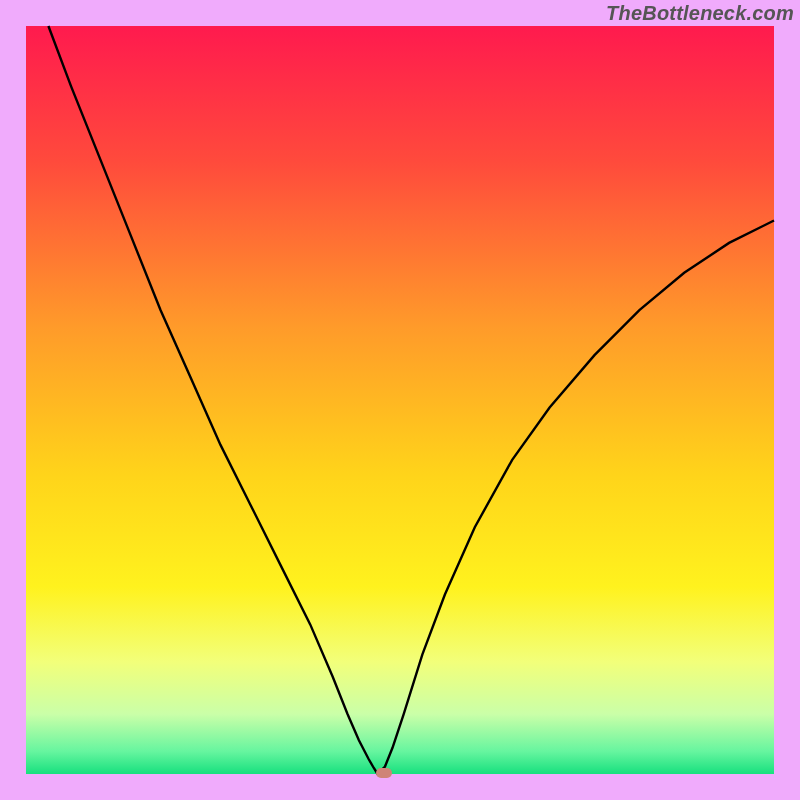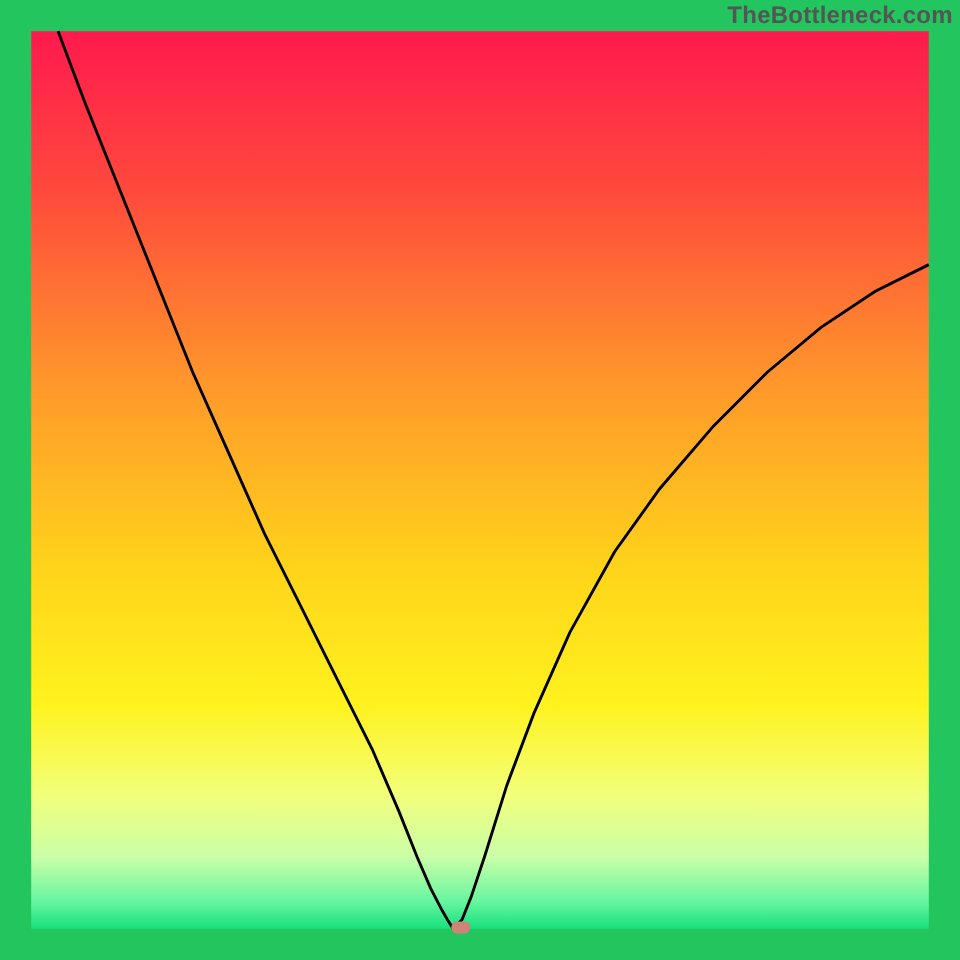--- a/index.html
+++ b/index.html
@@ -7,21 +7,22 @@
     padding: 0;
     width: 800px;
     height: 800px;
     background: #000;
     font-family: Arial, Helvetica, sans-serif;
   }
   .frame {
     position: relative;
     width: 800px;
     height: 800px;
-    background: #22c55e;
+    background: #f0abfc;
+    font-style: italic;
   }
   .plot-area {
     position: absolute;
     left: 26px;
     top: 26px;
     width: 748px;
     height: 748px;
     
   }
   .watermark {

